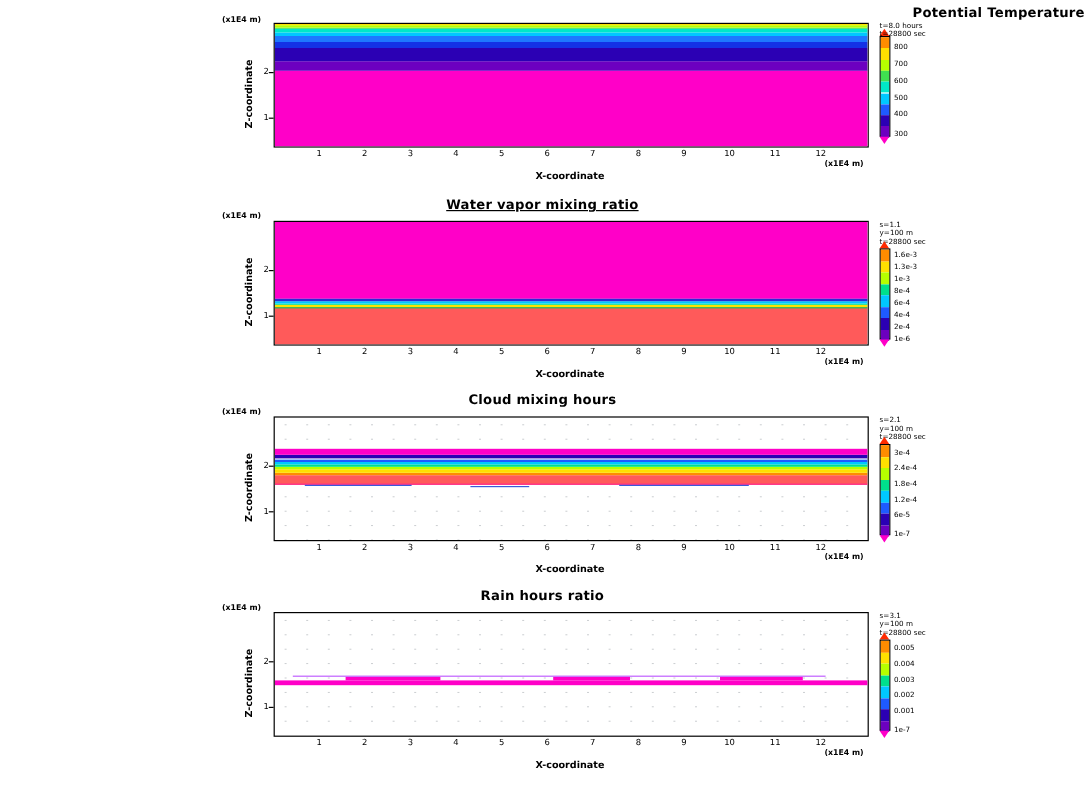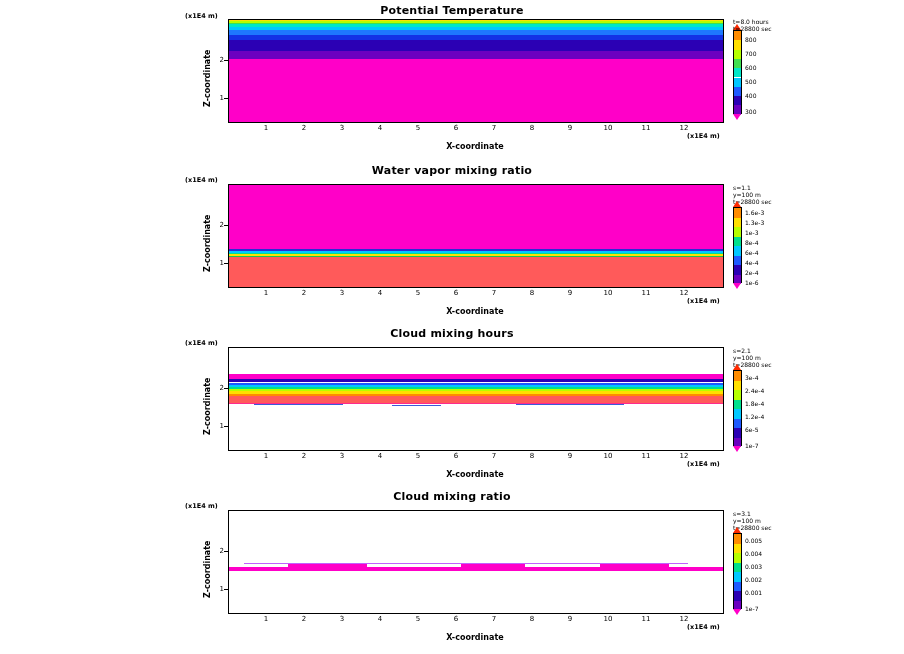--- a/index.html
+++ b/index.html
@@ -42,21 +42,21 @@
     border-left:4.5px solid transparent;border-right:4.5px solid transparent;}
   .cbar-lab{position:absolute;font-size:6px;color:#000;white-space:nowrap;}
   .meta{position:absolute;font-size:6px;color:#000;white-space:nowrap;line-height:7px;}
   .hline{position:absolute;height:1px;}
   .rain-blob{position:absolute;}
 </style>
 </head>
 <body>
 
 <div class="panel" style="top:0;height:160px;">
-  <div class="title" style="top:4px;">Potential Temperature</div>
+  <div class="title" style="top:4px;text-align:right;">Potential Temperature</div>
   <div class="unit-top" style="left:185px;top:12px;">(x1E4 m)</div>
 
   <div class="ylabel" style="left:203px;top:107px;">Z-coordinate</div>
 
   <div class="axes" style="left:228px;top:19px;width:496px;height:104px;">
     <div class="band" style="bottom:0%;height:62%;background:#ff00c8;"></div>
     <div class="band" style="bottom:62%;height:8%;background:#6c00c0;"></div>
     <div class="band" style="bottom:70%;height:10%;background:#2b00b4;"></div>
     <div class="band" style="bottom:80%;height:5.5%;background:#1432e6;"></div>
     <div class="band" style="bottom:85.5%;height:4.5%;background:#1e78ff;"></div>
@@ -107,21 +107,21 @@
     <div class="cbar-lab" style="left:12px;top:34px;">600</div>
     <div class="cbar-lab" style="left:12px;top:48px;">500</div>
     <div class="cbar-lab" style="left:12px;top:62px;">400</div>
     <div class="cbar-lab" style="left:12px;top:78px;">300</div>
   </div>
   <div class="meta" style="left:733px;top:18px;">t=8.0 hours</div>
   <div class="meta" style="left:733px;top:25px;">t=28800 sec</div>
 </div>
 
 <div class="panel" style="top:162px;height:162px;">
-  <div class="title" style="top:2px;">Water vapor mixing ratio</div>
+  <div class="title" style="top:2px;text-decoration:underline;">Water vapor mixing ratio</div>
   <div class="unit-top" style="left:185px;top:14px;">(x1E4 m)</div>
 
   <div class="ylabel" style="left:203px;top:110px;">Z-coordinate</div>
 
   <div class="axes" style="left:228px;top:22px;width:496px;height:104px;">
     <div class="band" style="bottom:37.2%;height:62.8%;background:#ff00c8;"></div>
     <div class="band" style="bottom:0%;height:30.5%;background:#ff5a5a;"></div>
     <div class="band" style="bottom:30.5%;height:1.7%;background:#ffe000;"></div>
     <div class="band" style="bottom:32.2%;height:1.6%;background:#00e08c;"></div>
     <div class="band" style="bottom:33.8%;height:1.4%;background:#00c8ff;"></div>
@@ -242,21 +242,21 @@
     <div class="cbar-lab" style="left:12px;top:4px;">3e-4</div>
     <div class="cbar-lab" style="left:12px;top:17px;">2.4e-4</div>
     <div class="cbar-lab" style="left:12px;top:30px;">1.8e-4</div>
     <div class="cbar-lab" style="left:12px;top:43px;">1.2e-4</div>
     <div class="cbar-lab" style="left:12px;top:56px;">6e-5</div>
     <div class="cbar-lab" style="left:12px;top:72px;">1e-7</div>
   </div>
 </div>
 
 <div class="panel" style="top:488px;height:166px;">
-  <div class="title" style="top:2px;">Cloud mixing ratio</div>
+  <div class="title" style="top:2px;">Rain hours ratio</div>
   <div class="unit-top" style="left:185px;top:14px;">(x1E4 m)</div>
 
   <div class="ylabel" style="left:203px;top:110px;">Z-coordinate</div>
 
   <div class="axes" style="left:228px;top:22px;width:496px;height:104px;">
     <div class="dotgrid"></div>
     <div class="rain-blob" style="left:0;bottom:41%;width:100%;height:4.5%;background:#ff00c8;"></div>
     <div class="rain-blob" style="left:12%;bottom:45.5%;width:16%;height:2.2%;background:#ff00c8;"></div>
     <div class="rain-blob" style="left:47%;bottom:45.5%;width:13%;height:2.2%;background:#ff00c8;"></div>
     <div class="rain-blob" style="left:75%;bottom:45.5%;width:14%;height:2.2%;background:#ff00c8;"></div>

